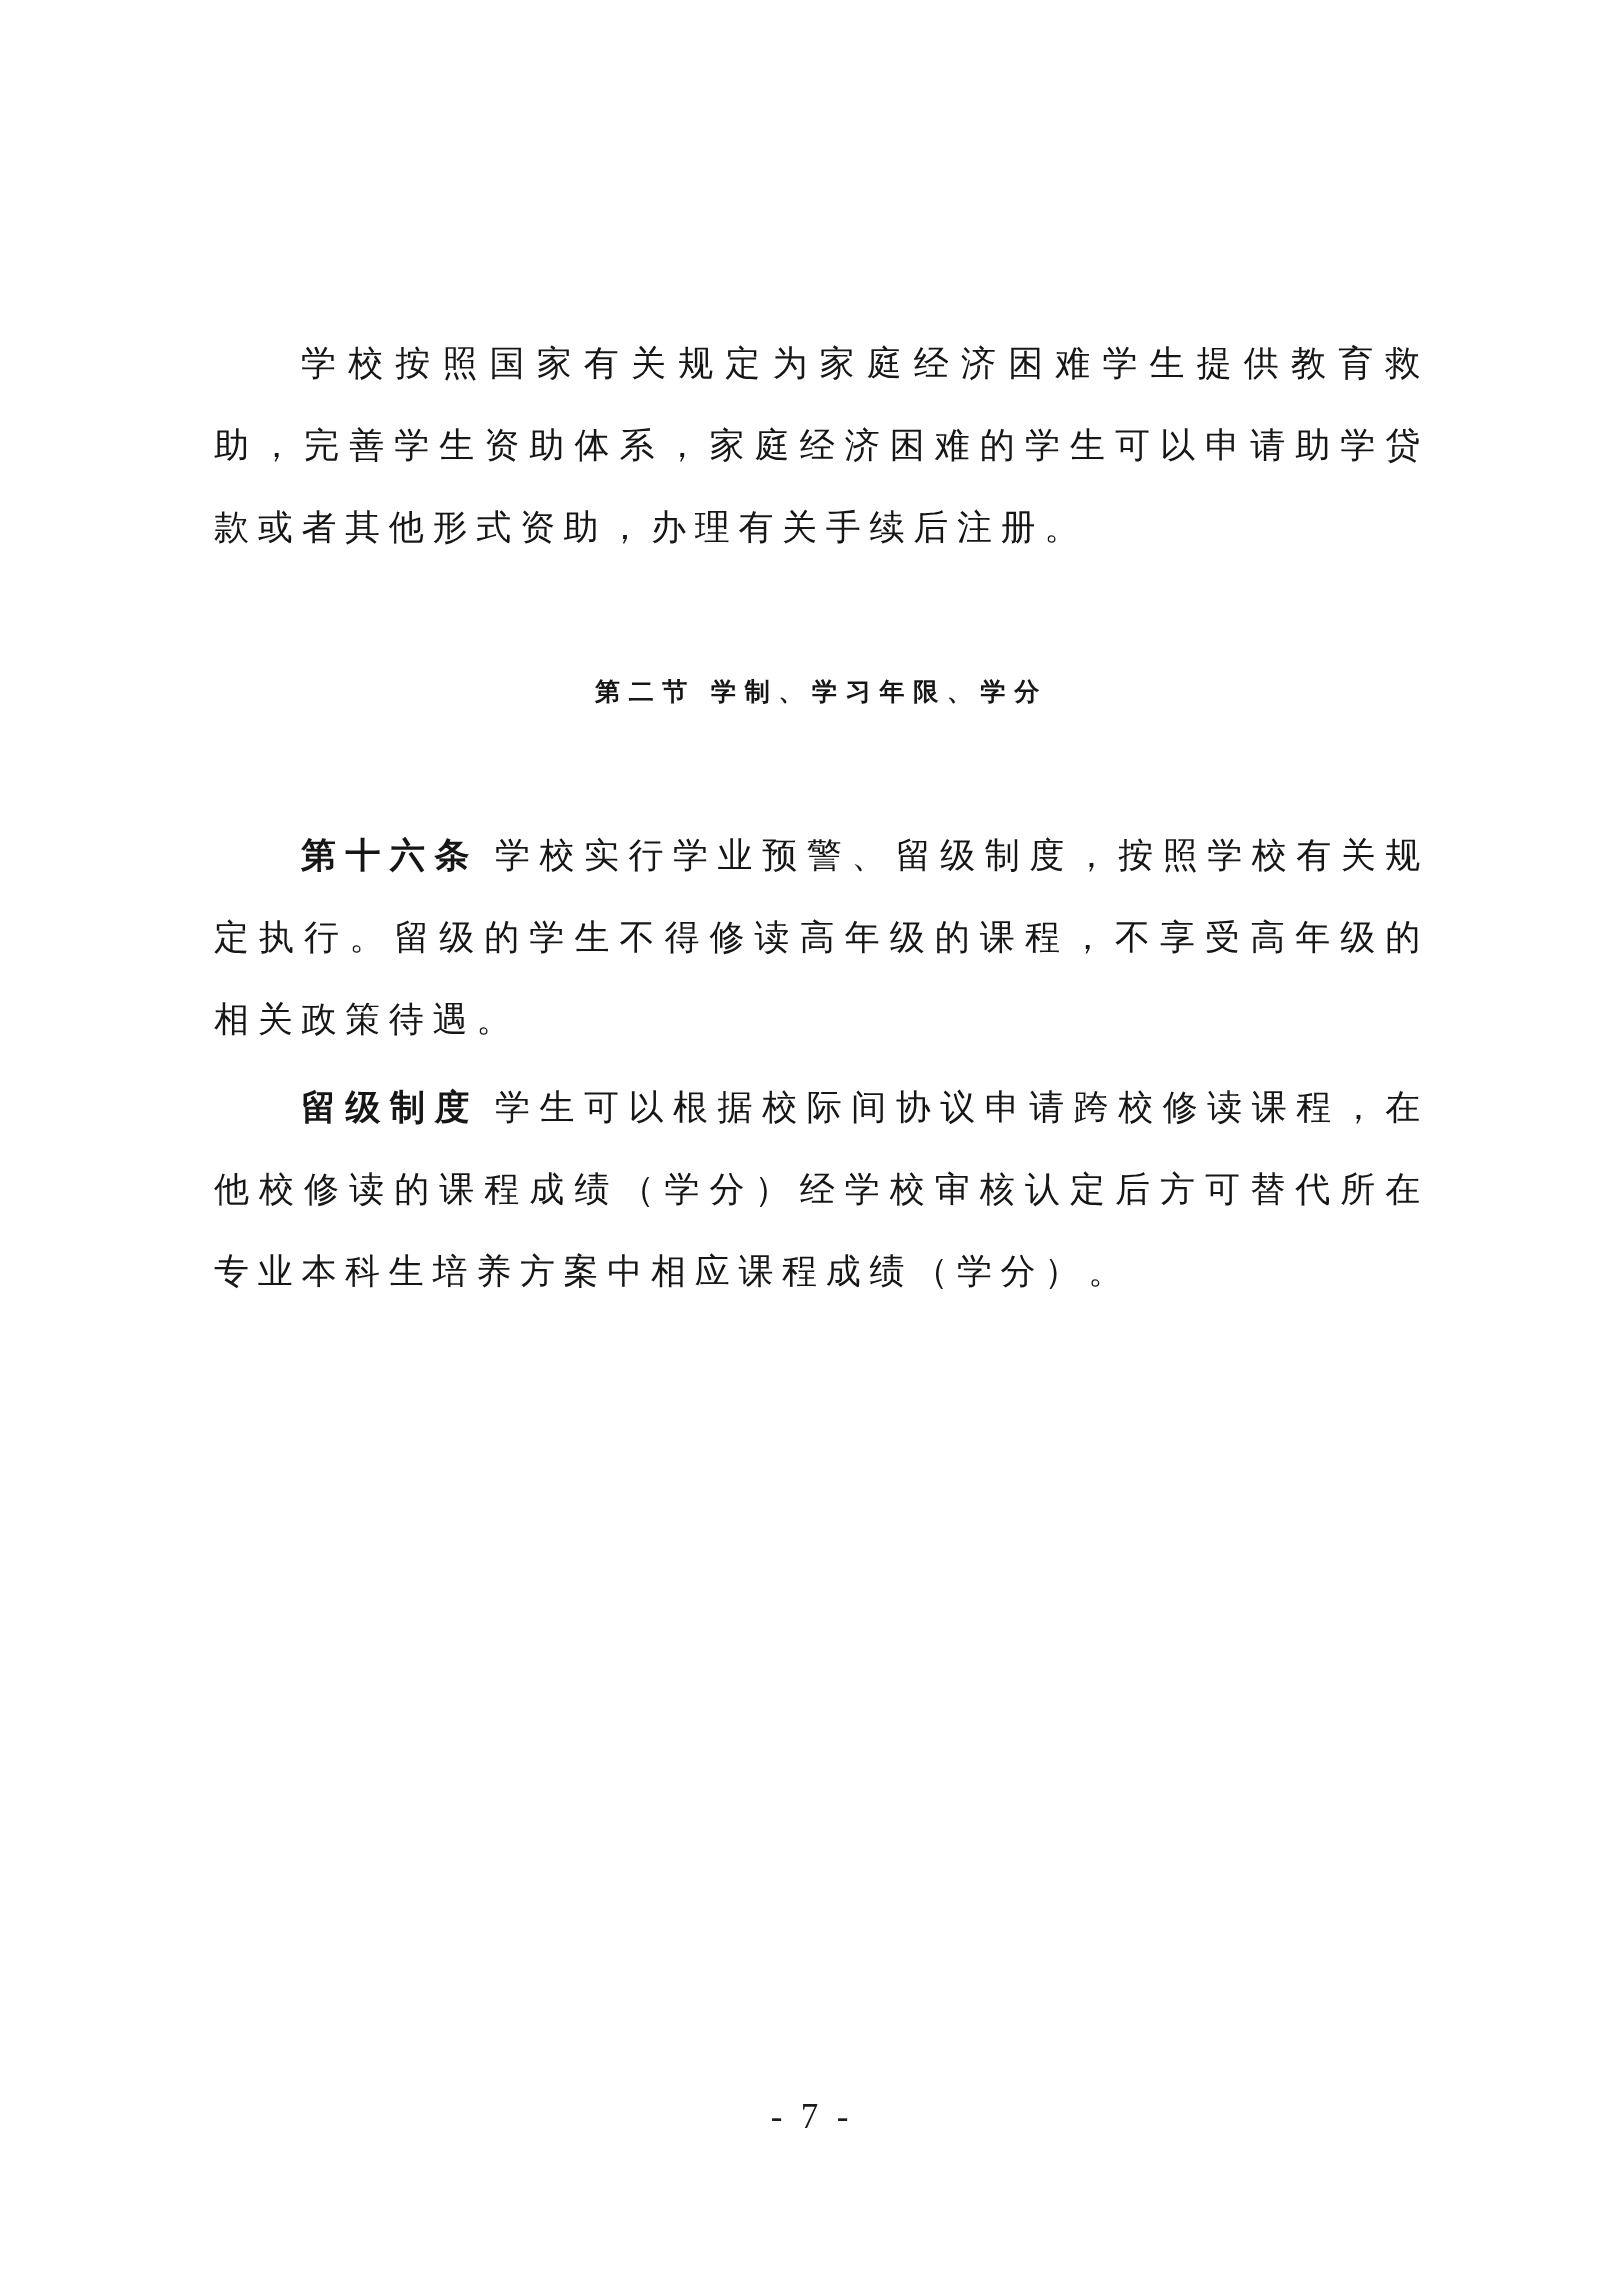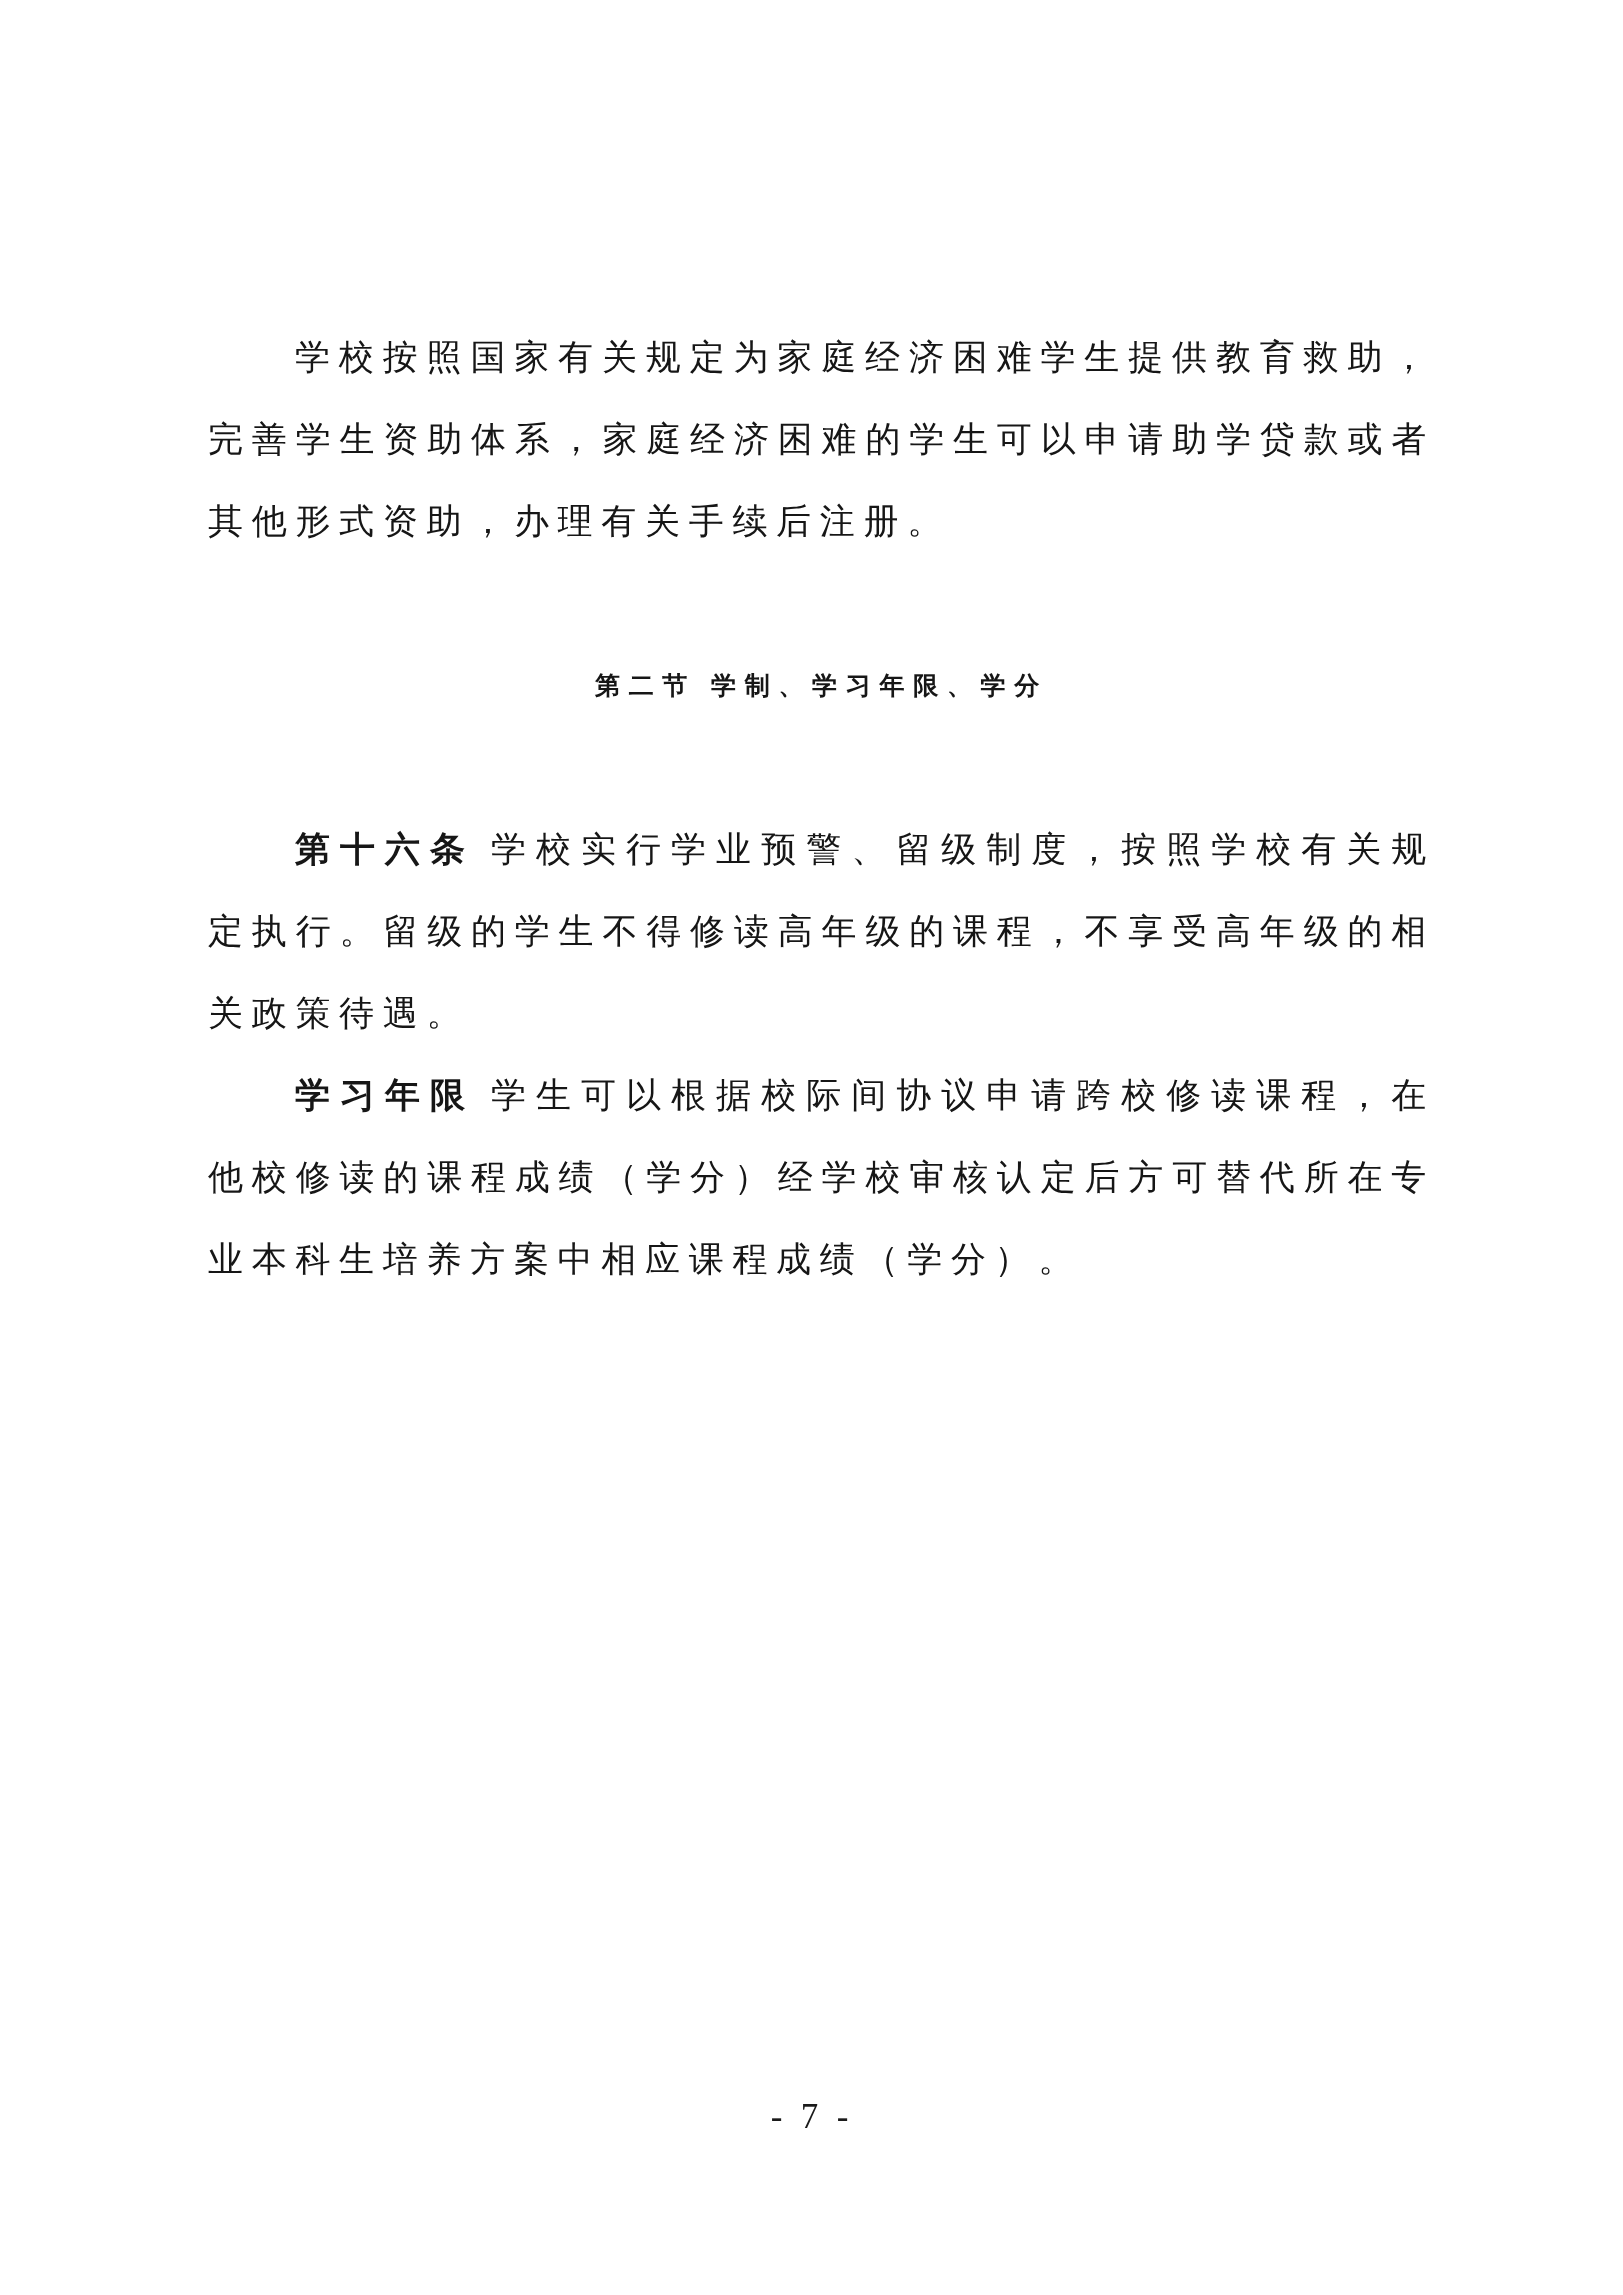--- a/index.html
+++ b/index.html
@@ -19,21 +19,21 @@
     position: absolute;
     inset: 0;
   }
   .content {
     position: absolute;
     left: 208px;
     top: 317px;
     width: 1227px;
   }
   p.para {
-    margin: 0;
+    margin: 6px;
     font-size: 35px;
     line-height: 82px;
     letter-spacing: 8.7px;
     text-align: justify;
     text-justify: inter-ideograph;
     text-indent: 87px;
     word-break: break-all;
   }
   .art-num {
     font-weight: 700;
@@ -67,19 +67,19 @@
   <div class="content">
 
     <p class="para">学校按照国家有关规定为家庭经济困难学生提供教育救助，完善学生资助体系，家庭经济困难的学生可以申请助学贷款或者其他形式资助，办理有关手续后注册。</p>
 
     <h2 class="heading">第二节 学制、学习年限、学分</h2>
 
 
 
     <p class="para"><span class="art-num">第十六条</span><span>学校实行学业预警、留级制度，按照学校有关规定执行。留级的学生不得修读高年级的课程，不享受高年级的相关政策待遇。</span></p>
 
-    <p class="para"><span class="art-num">学习年限</span><span>学生可以根据校际间协议申请跨校修读课程，在他校修读的课程成绩（学分）经学校审核认定后方可替代所在专业本科生培养方案中相应课程成绩（学分）。</span></p>
+    <p class="para"><span class="art-num">留级制度</span><span>学生可以根据校际间协议申请跨校修读课程，在他校修读的课程成绩（学分）经学校审核认定后方可替代所在专业本科生培养方案中相应课程成绩（学分）。</span></p>
 
   </div>
 
   <div class="page-number">- 7 -</div>
 </div>
 
 
 </body></html>

